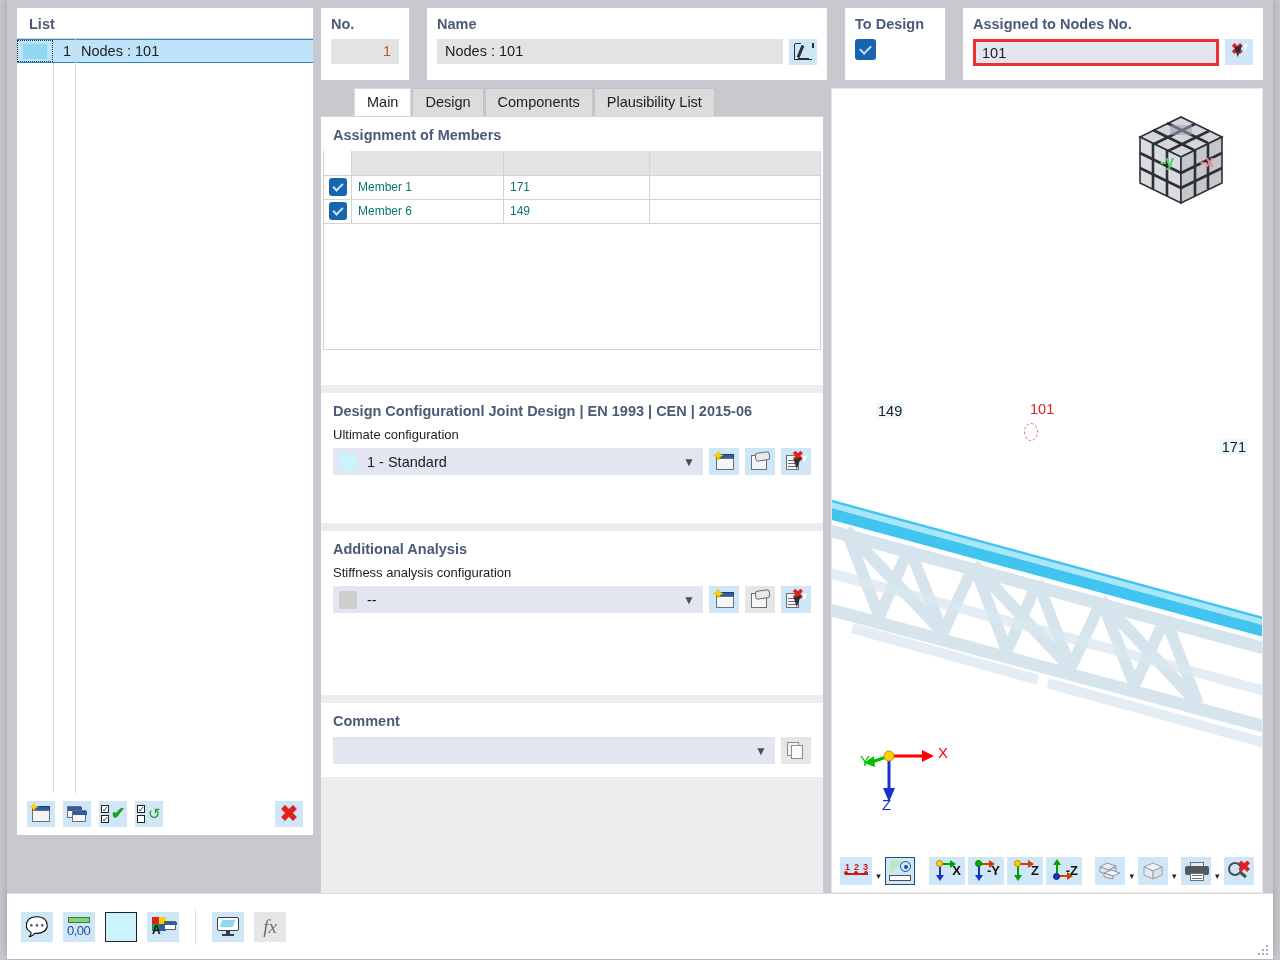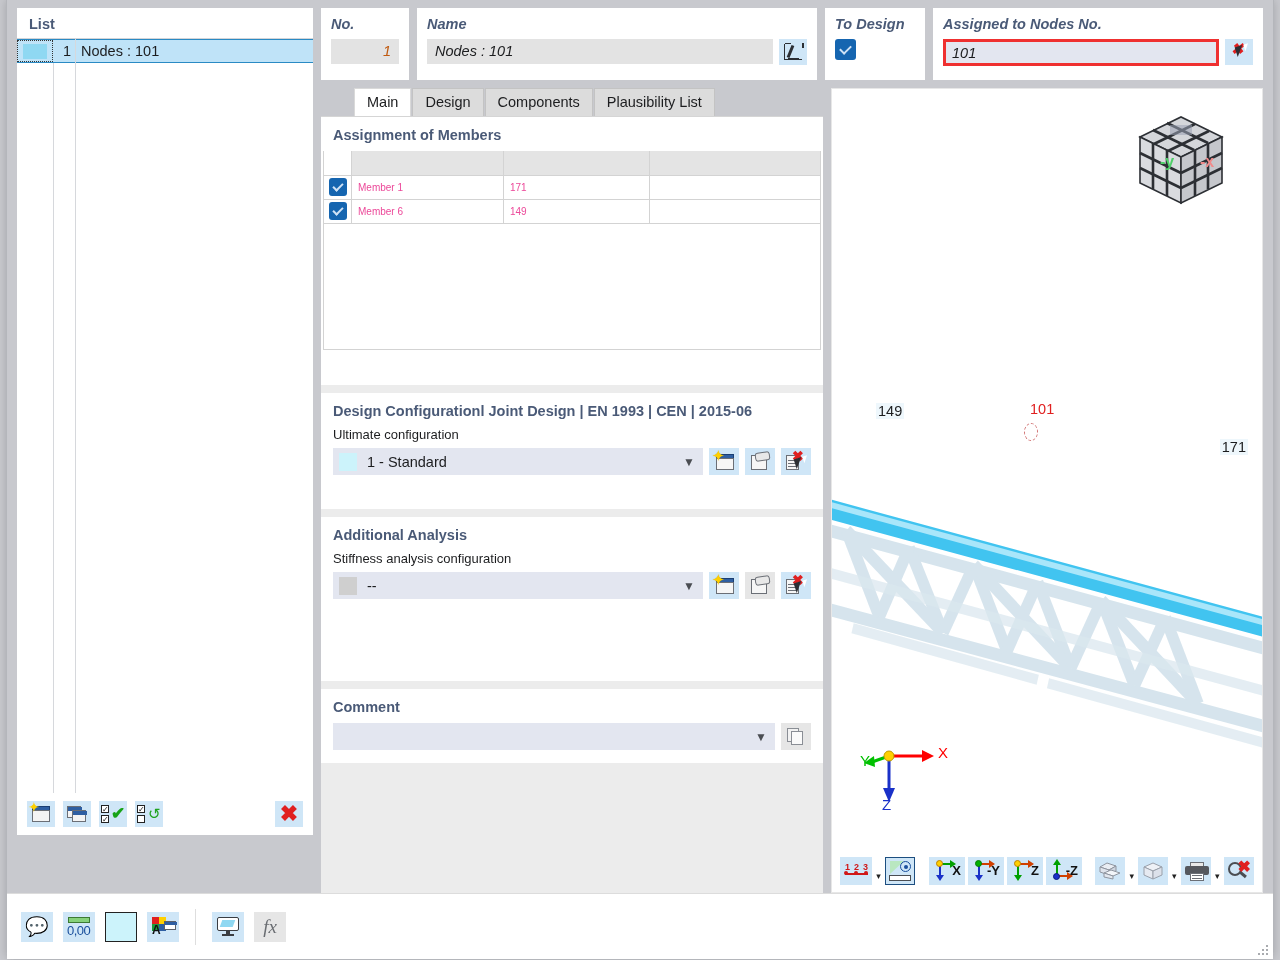--- a/index.html
+++ b/index.html
@@ -128,21 +128,21 @@
   .ic-win2 .b2 i{ position:absolute; left:0; top:0; width:14px; height:4px; background:#2f5fa2;}
   .ic-chk2 { position:relative; width:24px; height:18px; }
   .ic-chk2 .cb { position:absolute; width:8px; height:8px; border:1px solid #222; background:#fff; font-size:8px; line-height:7px; text-align:center; color:#111;}
   .ic-chk2 .cb.t { left:0; top:0; } .ic-chk2 .cb.b { left:0; top:10px; }
   .ic-chk2 .tick { position:absolute; left:10px; top:1px; color:#17a317; font-size:17px; line-height:16px; font-weight:bold;}
   .ic-chk2 .arrows { position:absolute; left:11px; top:1px; color:#1fa31f; font-size:15px; line-height:15px;}
   .ic-redx { color:#e02020; font-size:22px; font-weight:bold; line-height:22px; }
 
   
   .rightside { flex:1 1 auto; display:flex; flex-direction:column; gap:8px; min-width:0; }
-  .toprow { display:flex; gap:8px; height:72px; flex:0 0 72px;font-style:italic; }
+  .toprow { display:flex; gap:18px; height:72px; flex:0 0 72px; }
   .fieldbox { background:#fff; padding:8px 10px 0 10px; display:flex; flex-direction:column; }
   .fieldbox .lbl { font-size:14.5px; font-weight:bold; color:#4a5a77; margin-bottom:7px; }
   .box-no { width:88px; flex:0 0 88px; }
   .box-name { width:400px; flex:0 0 400px; }
   .box-design { width:100px; flex:0 0 100px; }
   .box-assigned { flex:1 1 auto; }
   .ro-input {
     background:#e3e3e3; height:25px; line-height:25px;
     font-size:14.5px; color:#1c1d1f; padding:0 8px;
   }
@@ -206,21 +206,21 @@
   }
   
   .tbl { width:100%; border-collapse:collapse; }
   .tbl .sub { height:12px; background:#e4e4e4; }
   .tbl .sub td { border:1px solid #d3d3d3; border-top:none; }
   .tbl th {
     background:#e8e8e8; border:1px solid #d3d3d3;
     font-weight:normal; font-size:14px; color:#1c1d1f; height:26px;
   }
   .tbl td {
-    border:1px solid #d3d3d3; font-size:10px; color:#ec4899;
+    border:1px solid #d3d3d3; font-size:12px; color:#0f766e;
     height:24px; padding:0 6px;
   }
   .tbl td.c-chk { width:28px; padding:0; text-align:center; background:#fff; }
   .tbl th.c-chk { width:28px; }
   .tbl td.c-status { width:152px; }
   .tbl th.c-status { width:152px; }
   .tbl td.c-num { width:146px; }
   .tbl th.c-num { width:146px; }
   .tbl td.c-cmt {} .tbl th.c-cmt {}
   .chk-sm {
@@ -495,21 +495,21 @@
                       <td class="c-status">Member 6</td>
                       <td class="c-num">149</td>
                       <td class="c-cmt"></td>
                     </tr>
                   </tbody>
                     </table>
                   <div class="tbl-filler" style="height:126px"></div>
                 </div>
               </div>
 
-              <div class="card" style="height:116px">
+              <div class="card" style="height:130px">
                 <div class="card-title">Design Configurationl Joint Design | EN 1993 | CEN | 2015-06</div>
                 <div class="sect-label">Ultimate configuration</div>
                 <div class="combo-row">
                   <div class="combo">
                     <div class="sw"></div>
                     <div class="txt">1 - Standard</div>
                     <div class="chev">▼</div>
                   </div>
                   <div class="cfgbtn">
                     <div class="ic-newwin">

